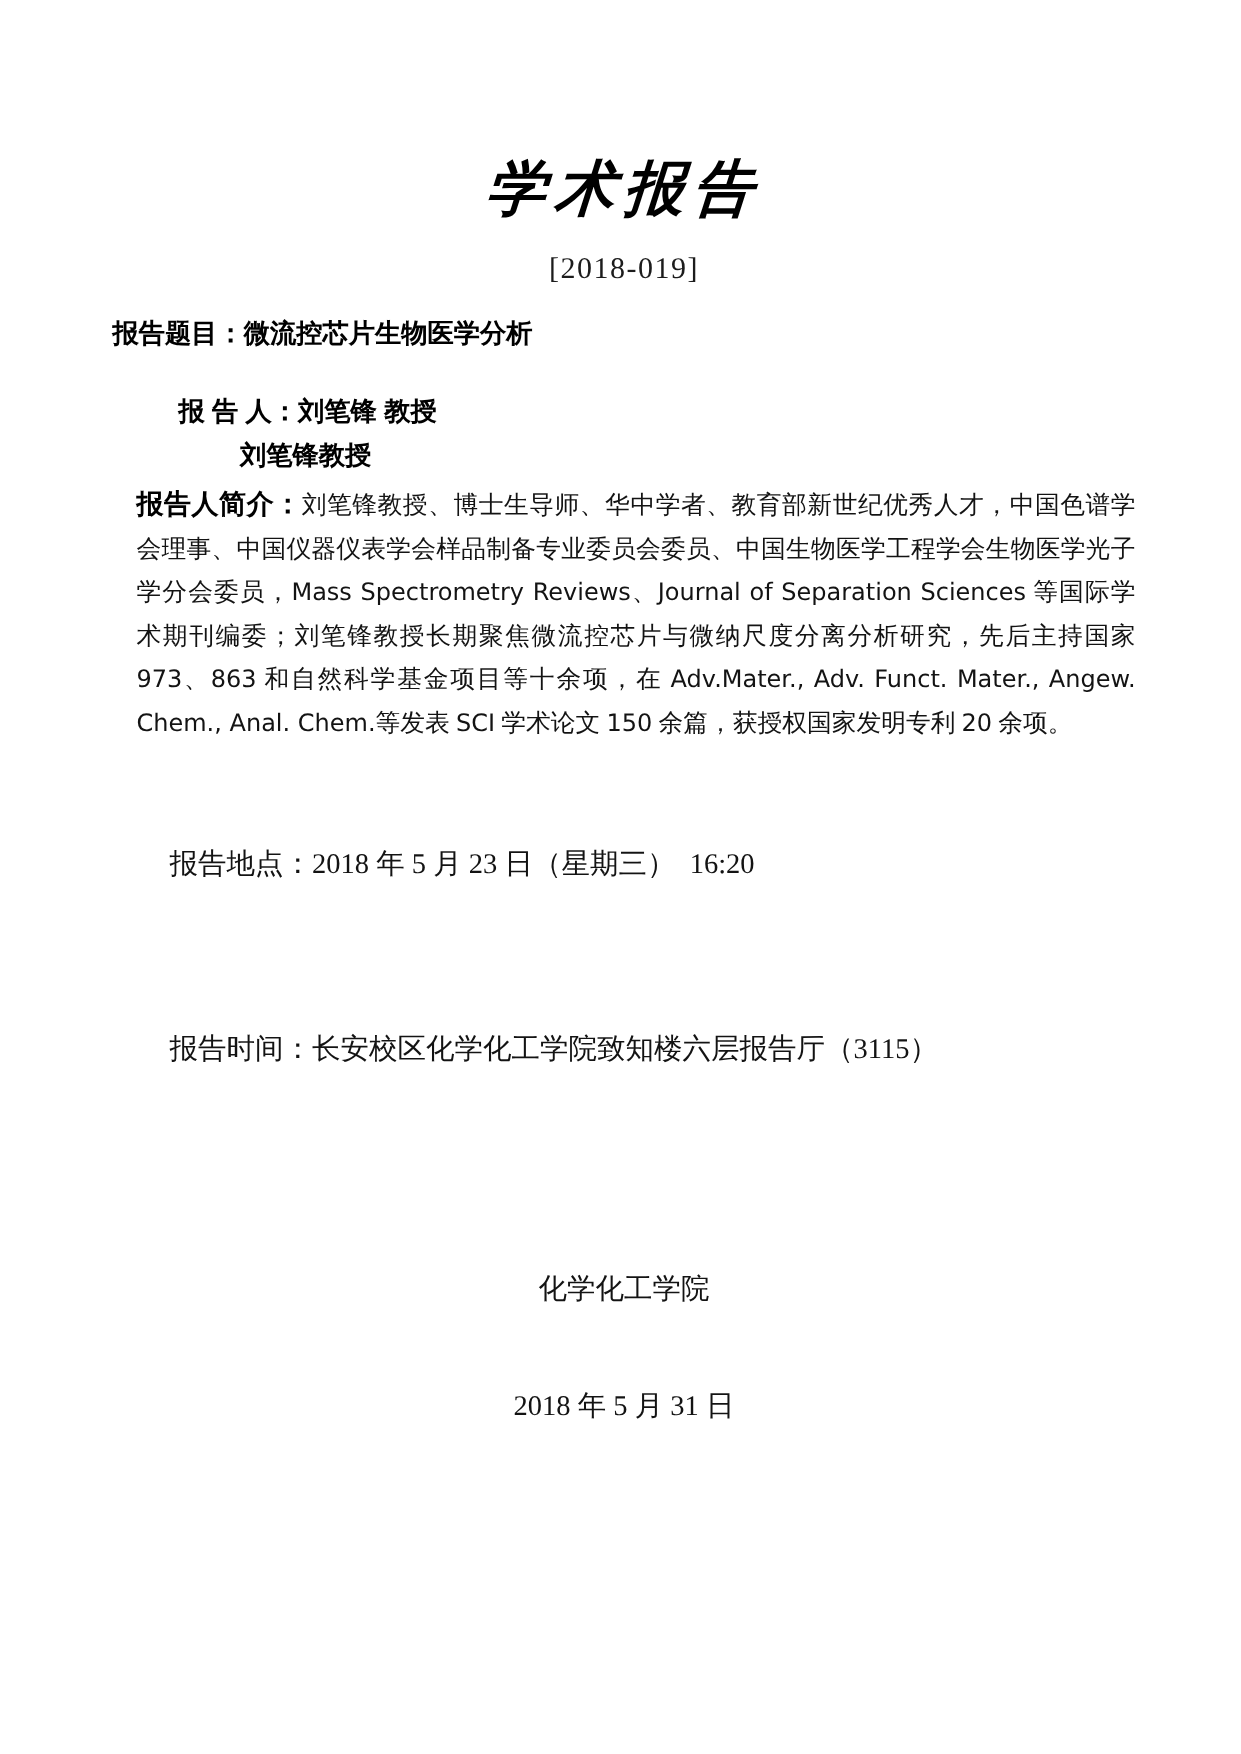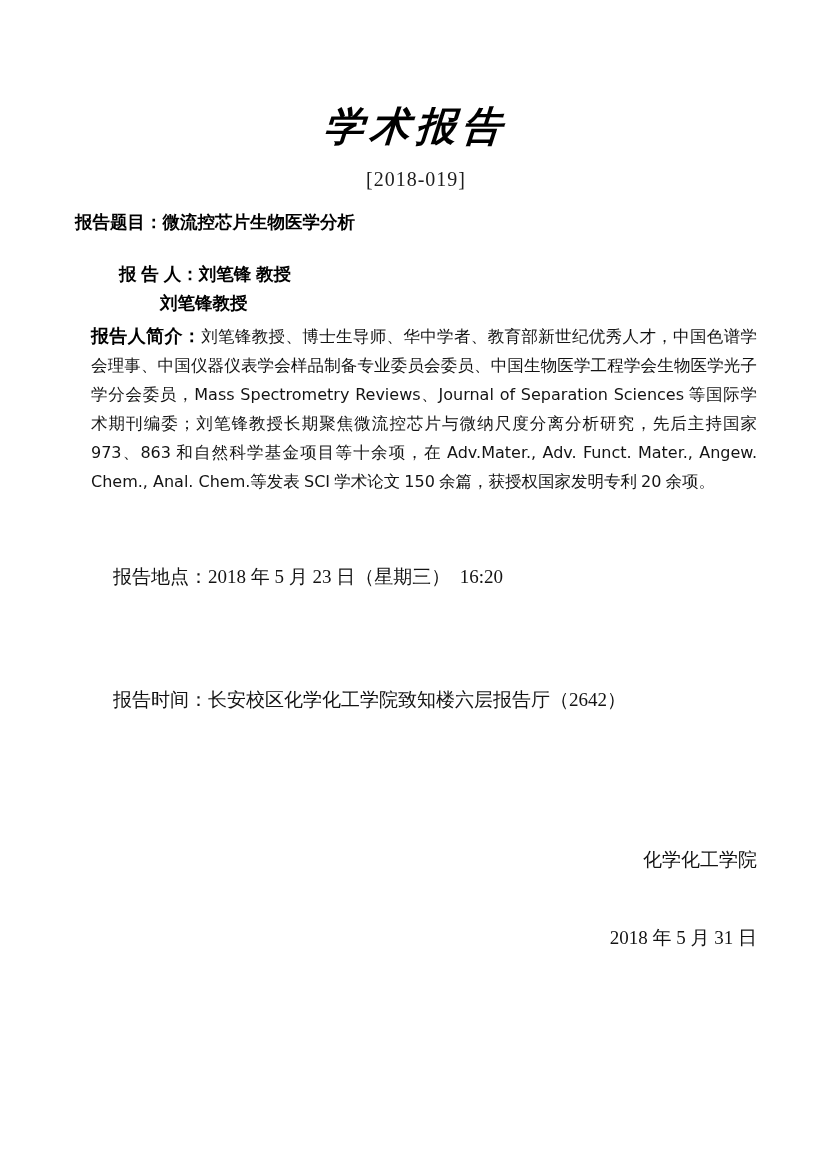--- a/index.html
+++ b/index.html
@@ -67,21 +67,21 @@
   .meta-block { margin-top: 19px; }
   .meta {
     font-family: "Liberation Serif", serif;
     font-size: 19px;
     line-height: 41px;
     color: #131313;
     white-space: pre-wrap;
   }
   .signature {
     margin-top: 34px;
-    text-align: right;
+    text-align: center;
     font-family: "Liberation Serif", serif;
     font-size: 19px;
     line-height: 26px;
     color: #131313;
     white-space: pre-wrap;
   }
 </style>
 </head>
 <body>
 
@@ -105,21 +105,21 @@
 
     <p class="bio">
       <span class="bio-label">报告人简介：</span><span><span class="seg-cjk">刘笔锋教授、博士生导师、华中学者、教育部新世纪优秀人才，中国色谱学会理事、中国仪器仪表学会样品制备专业委员会委员、中国生物医学工程学会生物医学光子学分会委员，</span><span class="seg-latin">Mass Spectrometry Reviews</span><span class="seg-cjk">、</span><span class="seg-latin">Journal of Separation Sciences</span><span class="seg-cjk"> 等国际学术期刊编委；刘笔锋教授长期聚焦微流控芯片与微纳尺度分离分析研究，先后主持国家 </span><span class="seg-latin">973</span><span class="seg-cjk">、</span><span class="seg-latin">863</span><span class="seg-cjk"> 和自然科学基金项目等十余项，在 </span><span class="seg-latin">Adv.Mater., Adv. Funct. Mater., Angew. Chem., Anal. Chem.</span><span class="seg-cjk">等发表 </span><span class="seg-latin">SCI</span><span class="seg-cjk"> 学术论文 </span><span class="seg-latin">150</span><span class="seg-cjk"> 余篇，获授权国家发明专利 </span><span class="seg-latin">20</span><span class="seg-cjk"> 余项。</span></span>
     </p>
 
     <div class="meta-block">
       <div class="meta">
         <span>报告地点：</span><span>2018 年 5 月 23 日（星期三）  16:20</span>
       </div>
       <div class="meta">
-        <span>报告时间：</span><span>长安校区化学化工学院致知楼六层报告厅（2642）</span>
+        <span>报告时间：</span><span>长安校区化学化工学院致知楼六层报告厅（3115）</span>
       </div>
     </div>
 
     <div class="signature">
       <div>化学化工学院</div>
       <div>2018 年 5 月 31 日</div>
     </div>
 
   </div>
 </div>

